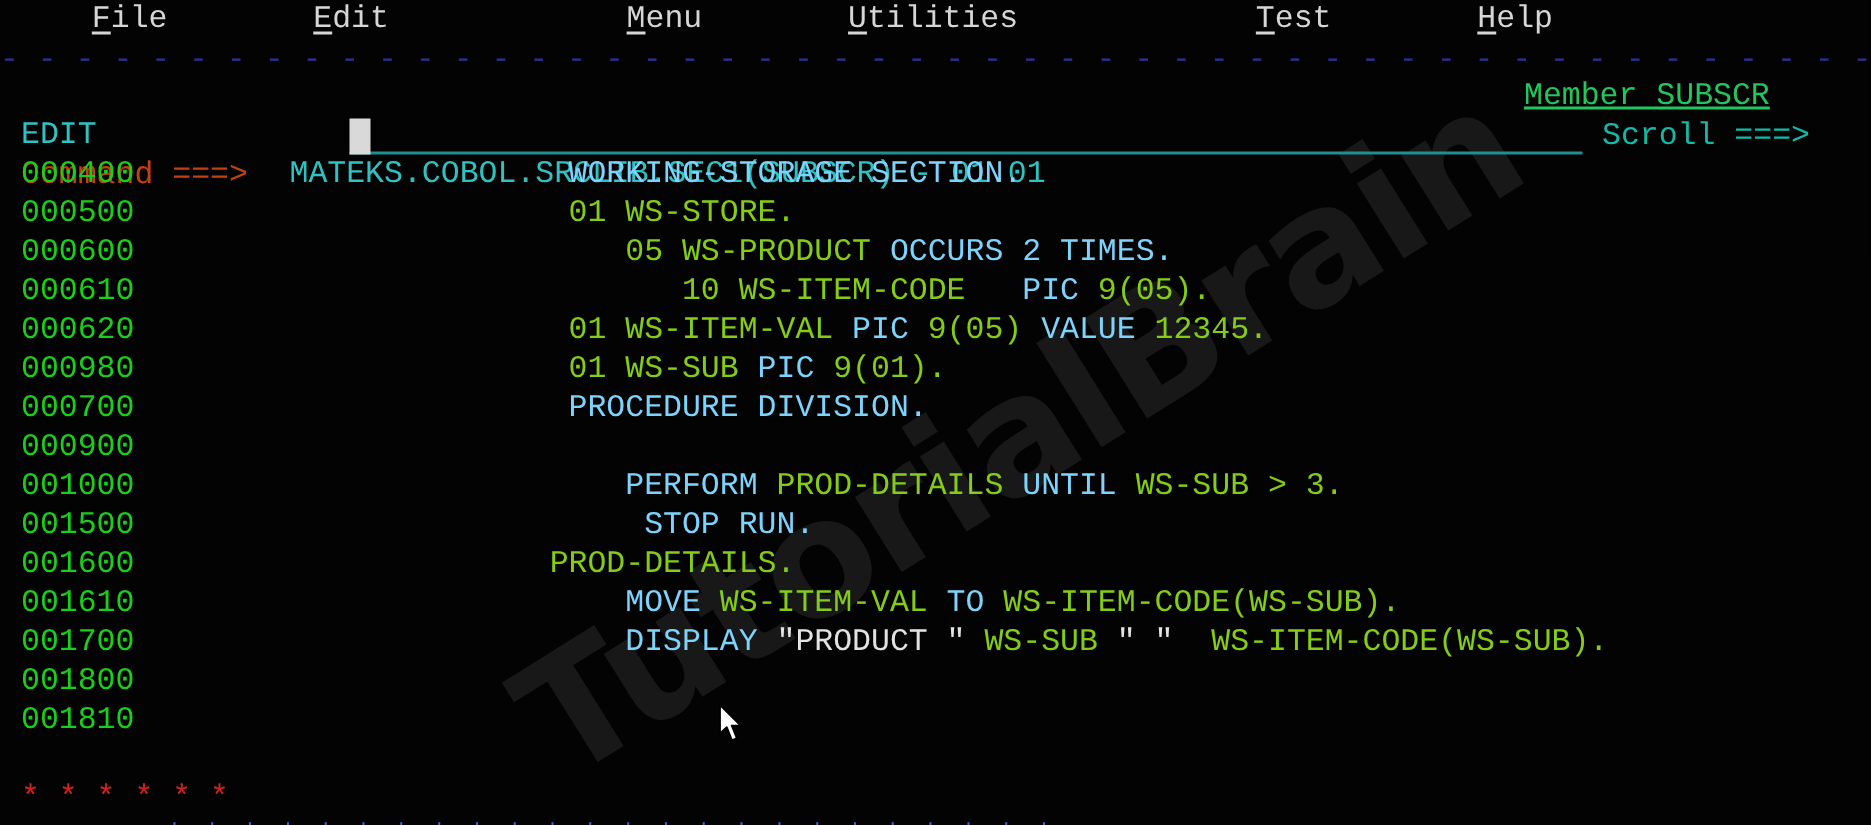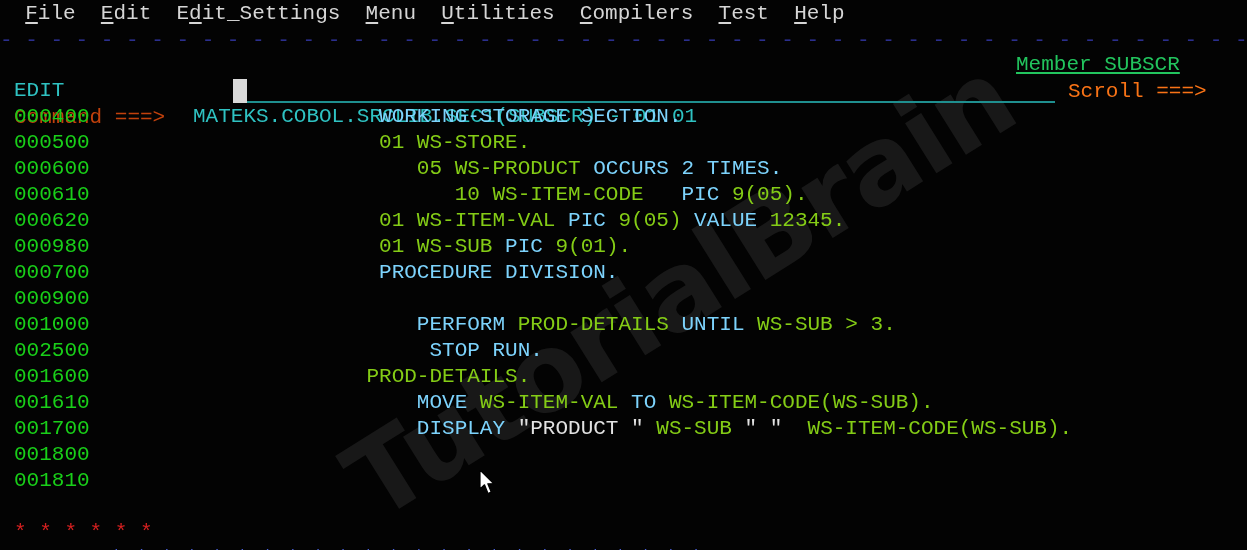--- a/index.html
+++ b/index.html
@@ -54,20 +54,21 @@
   
   #menubar {
     position: absolute;
     left: 0; top: 0;
     width: 1247px;
     height: 27px;
     z-index: 12;
     display: flex;
     align-items: center;
     white-space: pre;
+    gap: 36px;
   }
   .menu-item {
     color: #d6d6d6;
     white-space: pre;
     cursor: default;
   }
   .menu-item .mn {
     text-decoration: underline;
     text-underline-offset: 3px;
   }
@@ -83,21 +84,21 @@
     color: #2b2f8e;
     white-space: pre;
     overflow: hidden;
     z-index: 11;
   }
 
   
   #hdr-edit  { top: 52px;  color: #2fc2c2; }
   #hdr-member{ position:absolute; top: 52px; left: 1016px; color:#22c55e; white-space:pre; z-index:11;text-decoration:underline;}
   #cmd-row   { top: 79px;  color: #c2410c; }
-  #scroll-row{ position:absolute; top: 79px; left: 1068px; color:#f97316; white-space:pre; z-index:11;}
+  #scroll-row{ position:absolute; top: 79px; left: 1068px; color:#14b8a6; white-space:pre; z-index:11;}
 
   
   #cmd-cursor {
     position: absolute;
     left: 233px;
     top: 79px;
     width: 14px;
     height: 24px;
     background: #d9d9d9;
     z-index: 13;
@@ -171,27 +172,25 @@
   <div id="watermark">
     <span>TutorialBrain</span>
   </div>
 
   <div id="menubar">
     <span class="menu-gap">  </span>
     <span class="menu-item"><span class="mn">F</span>ile</span>
     <span class="menu-gap">  </span>
     <span class="menu-item"><span class="mn">E</span>dit</span>
     <span class="menu-gap">  </span>
-    <span class="menu-item">E<span class="mn">d</span>it_Settings</span>
     <span class="menu-gap">  </span>
     <span class="menu-item"><span class="mn">M</span>enu</span>
     <span class="menu-gap">  </span>
     <span class="menu-item"><span class="mn">U</span>tilities</span>
     <span class="menu-gap">  </span>
-    <span class="menu-item"><span class="mn">C</span>ompilers</span>
     <span class="menu-gap">  </span>
     <span class="menu-item"><span class="mn">T</span>est</span>
     <span class="menu-gap">  </span>
     <span class="menu-item"><span class="mn">H</span>elp</span>
   </div>
 
   <div id="sep">- - - - - - - - - - - - - - - - - - - - - - - - - - - - - - - - - - - - - - - - - - - - - - - - - - - -</div>
 
   <div class="row" id="hdr-edit">
     <span style="position:absolute;left:14px;">EDIT</span>
@@ -209,21 +208,21 @@
   <div id="code">
       <div class="code-line"><span class="lnum">000400</span><span class="ctext"><span class="id">          </span><span class="kw">WORKING-STORAGE SECTION.</span></span></div>
       <div class="code-line"><span class="lnum">000500</span><span class="ctext"><span class="id">          </span><span class="id">01 WS-STORE.</span></span></div>
       <div class="code-line"><span class="lnum">000600</span><span class="ctext"><span class="id">             </span><span class="id">05 WS-PRODUCT </span><span class="kw">OCCURS 2 TIMES.</span></span></div>
       <div class="code-line"><span class="lnum">000610</span><span class="ctext"><span class="id">                </span><span class="id">10 WS-ITEM-CODE   </span><span class="kw">PIC</span><span class="id"> 9(05).</span></span></div>
       <div class="code-line"><span class="lnum">000620</span><span class="ctext"><span class="id">          </span><span class="id">01 WS-ITEM-VAL </span><span class="kw">PIC</span><span class="id"> 9(05) </span><span class="kw">VALUE</span><span class="id"> 12345.</span></span></div>
       <div class="code-line"><span class="lnum">000980</span><span class="ctext"><span class="id">          </span><span class="id">01 WS-SUB </span><span class="kw">PIC</span><span class="id"> 9(01).</span></span></div>
       <div class="code-line"><span class="lnum">000700</span><span class="ctext"><span class="id">          </span><span class="kw">PROCEDURE DIVISION.</span></span></div>
       <div class="code-line"><span class="lnum">000900</span></div>
       <div class="code-line"><span class="lnum">001000</span><span class="ctext"><span class="id">             </span><span class="kw">PERFORM </span><span class="id">PROD-DETAILS </span><span class="kw">UNTIL </span><span class="id">WS-SUB &gt; 3.</span></span></div>
-      <div class="code-line"><span class="lnum">002500</span><span class="ctext"><span class="id">              </span><span class="kw">STOP RUN.</span></span></div>
+      <div class="code-line"><span class="lnum">001500</span><span class="ctext"><span class="id">              </span><span class="kw">STOP RUN.</span></span></div>
       <div class="code-line"><span class="lnum">001600</span><span class="ctext"><span class="id">         </span><span class="id">PROD-DETAILS.</span></span></div>
       <div class="code-line"><span class="lnum">001610</span><span class="ctext"><span class="id">             </span><span class="kw">MOVE </span><span class="id">WS-ITEM-VAL </span><span class="kw">TO </span><span class="id">WS-ITEM-CODE(WS-SUB).</span></span></div>
       <div class="code-line"><span class="lnum">001700</span><span class="ctext"><span class="id">             </span><span class="kw">DISPLAY </span><span class="lit">"PRODUCT "</span><span class="id"> WS-SUB </span><span class="lit">" "</span><span class="id">  WS-ITEM-CODE(WS-SUB).</span></span></div>
       <div class="code-line"><span class="lnum">001800</span></div>
       <div class="code-line"><span class="lnum">001810</span></div>
     </div>
 
   <div id="botline">
     <span class="star-red">* * * * * *</span>
     <span class="star-blue">* * * * * * * * * * * * * * * * * * * * * * * *</span>

